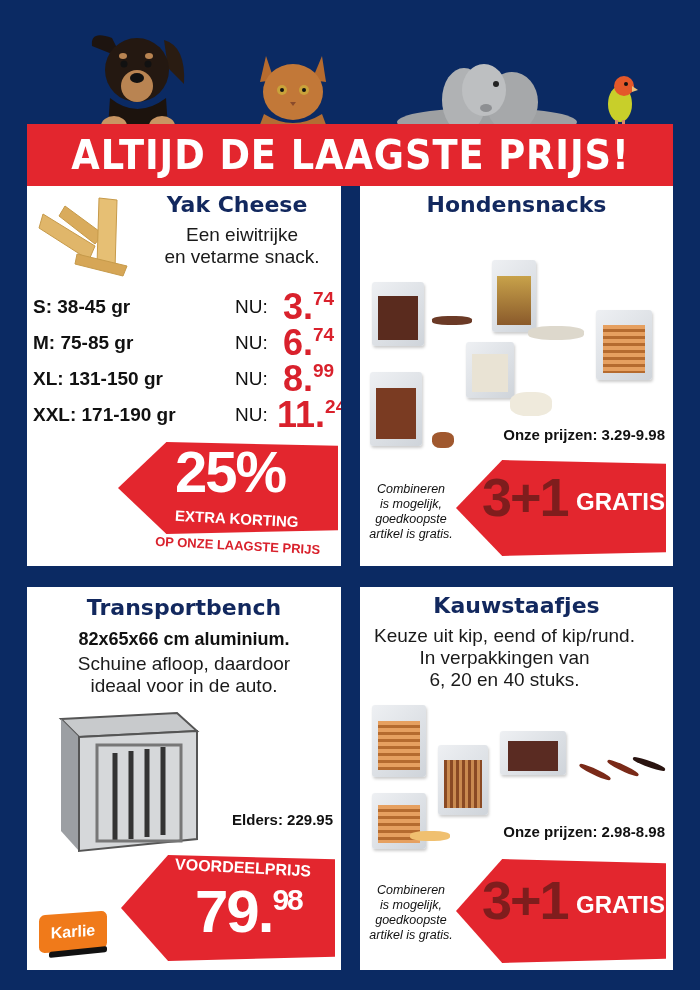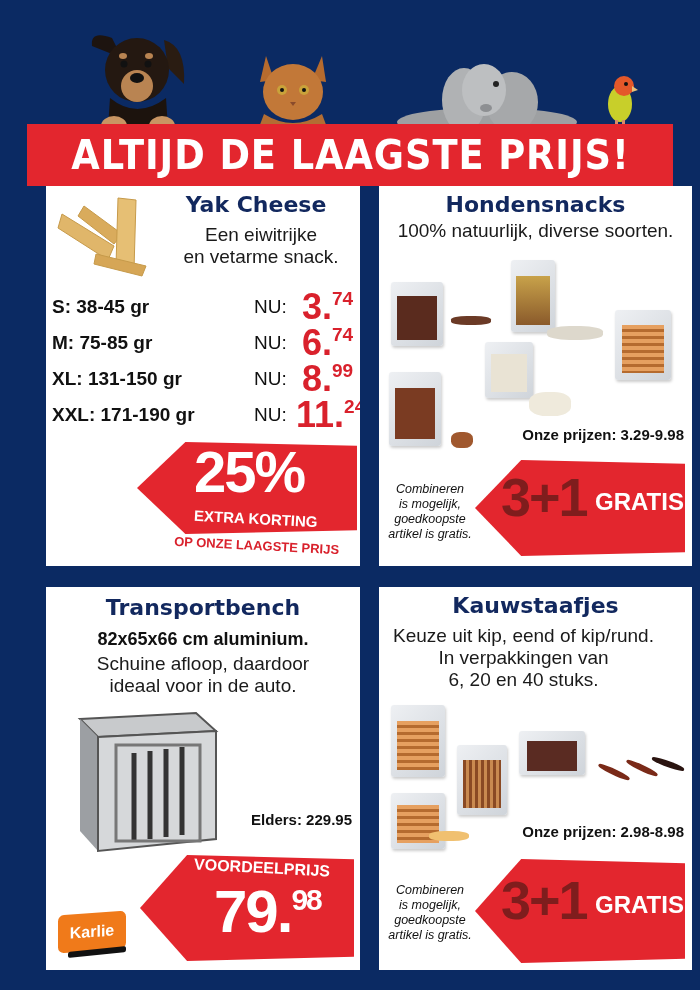--- a/index.html
+++ b/index.html
@@ -7,21 +7,21 @@
   body { background: #0b2a63; font-family: "Liberation Sans", sans-serif; position: relative; }
 
   .header-animals { position: absolute; left: 0; top: 0; width: 700px; height: 130px; }
   .animal { position: absolute; }
 
   .banner { position: absolute; left: 27px; top: 124px; width: 646px; height: 62px;
     background: #e3262e; display: flex; align-items: center; justify-content: center; }
   .banner-text { color: #fff; font-weight: 700; font-size: 40px; letter-spacing: 1px;
     font-family: "DejaVu Sans", sans-serif; transform: scaleX(0.92); white-space: nowrap; }
 
-  .panel { position: absolute; background: #fff; overflow: hidden; margin-left: 19px; }
+  .panel { position: absolute; background: #fff; overflow: hidden; }
   .p-tl { left: 27px; top: 186px; width: 314px; height: 380px; }
   .p-tr { left: 360px; top: 186px; width: 313px; height: 380px; }
   .p-bl { left: 27px; top: 587px; width: 314px; height: 383px; }
   .p-br { left: 360px; top: 587px; width: 313px; height: 383px; }
 
   .title { color: #12285e; font-weight: 700; font-size: 22px; text-align: center;
     font-family: "DejaVu Sans", sans-serif; }
   .subtxt { color: #1a1a1a; font-size: 19px; text-align: center; line-height: 22px; }
 
   
@@ -151,21 +151,20 @@
   </div>
 
   <div class="tag" style="left:91px;top:256px;width:220px;height:92px"></div>
   <span class="pct" style="left:148px;top:252px">25%</span>
   <span class="tag-sub" style="left:148px;top:324px">EXTRA KORTING</span>
   <span class="tag-sub-red" style="left:128px;top:352px">OP ONZE LAAGSTE PRIJS</span>
 </div>
 
 <div class="panel p-tr">
   <div class="title" style="position:absolute;left:0;top:6px;width:313px">Hondensnacks</div>
-  <div class="subtxt" style="position:absolute;left:0;top:34px;width:313px">100% natuurlijk, diverse soorten.</div>
 
   <div>
     <div class="bag" style="left:12px;top:96px;width:52px;height:64px">
         <div class="bag-fill" style="background:#5a2b1e"></div>
       </div>
     <div class="treat" style="left:72px;top:130px;width:40px;height:9px;background:#6b3a26"></div>
     <div class="bag" style="left:132px;top:74px;width:44px;height:72px">
         <div class="bag-fill" style="background:linear-gradient(#c8a24a,#8a5a2b)"></div>
       </div>
     <div class="treat" style="left:168px;top:140px;width:56px;height:14px;background:#ddd8cc"></div>

